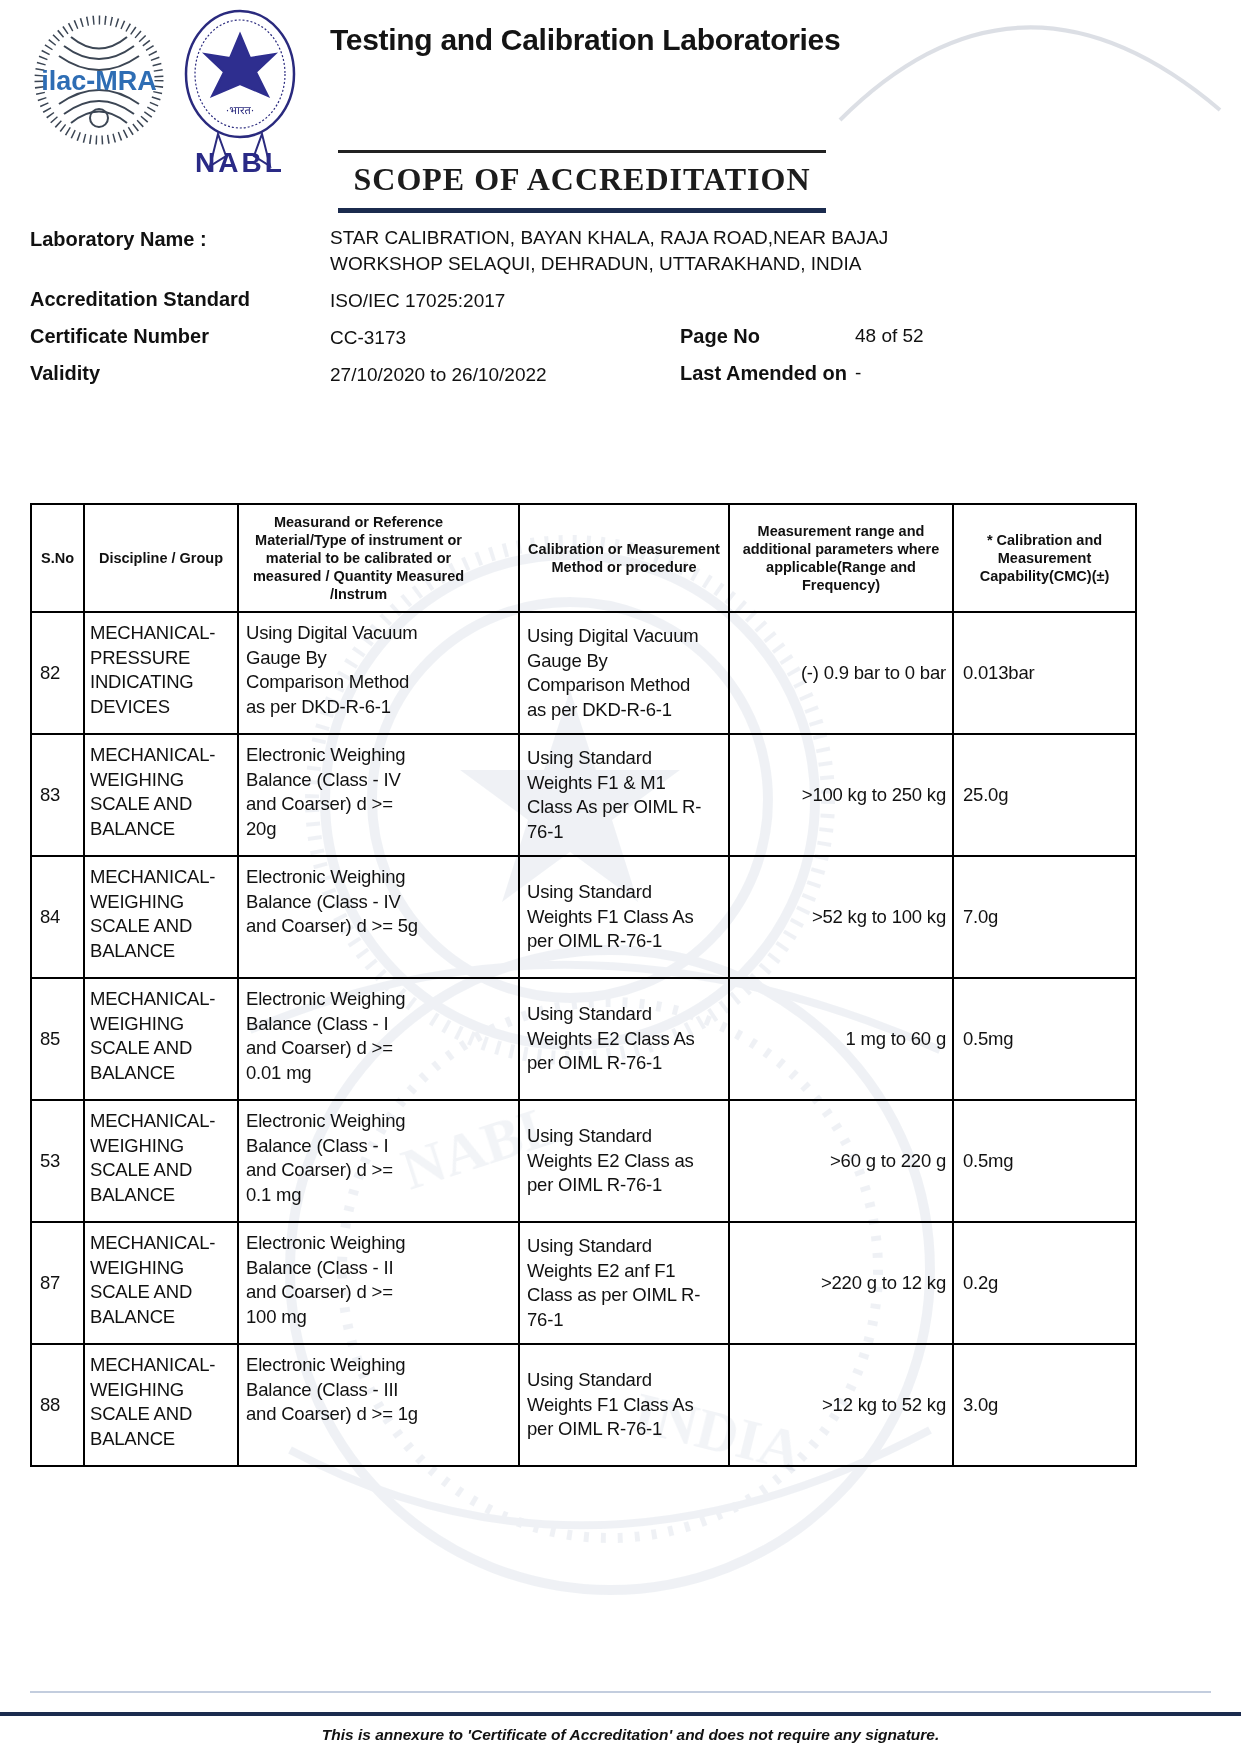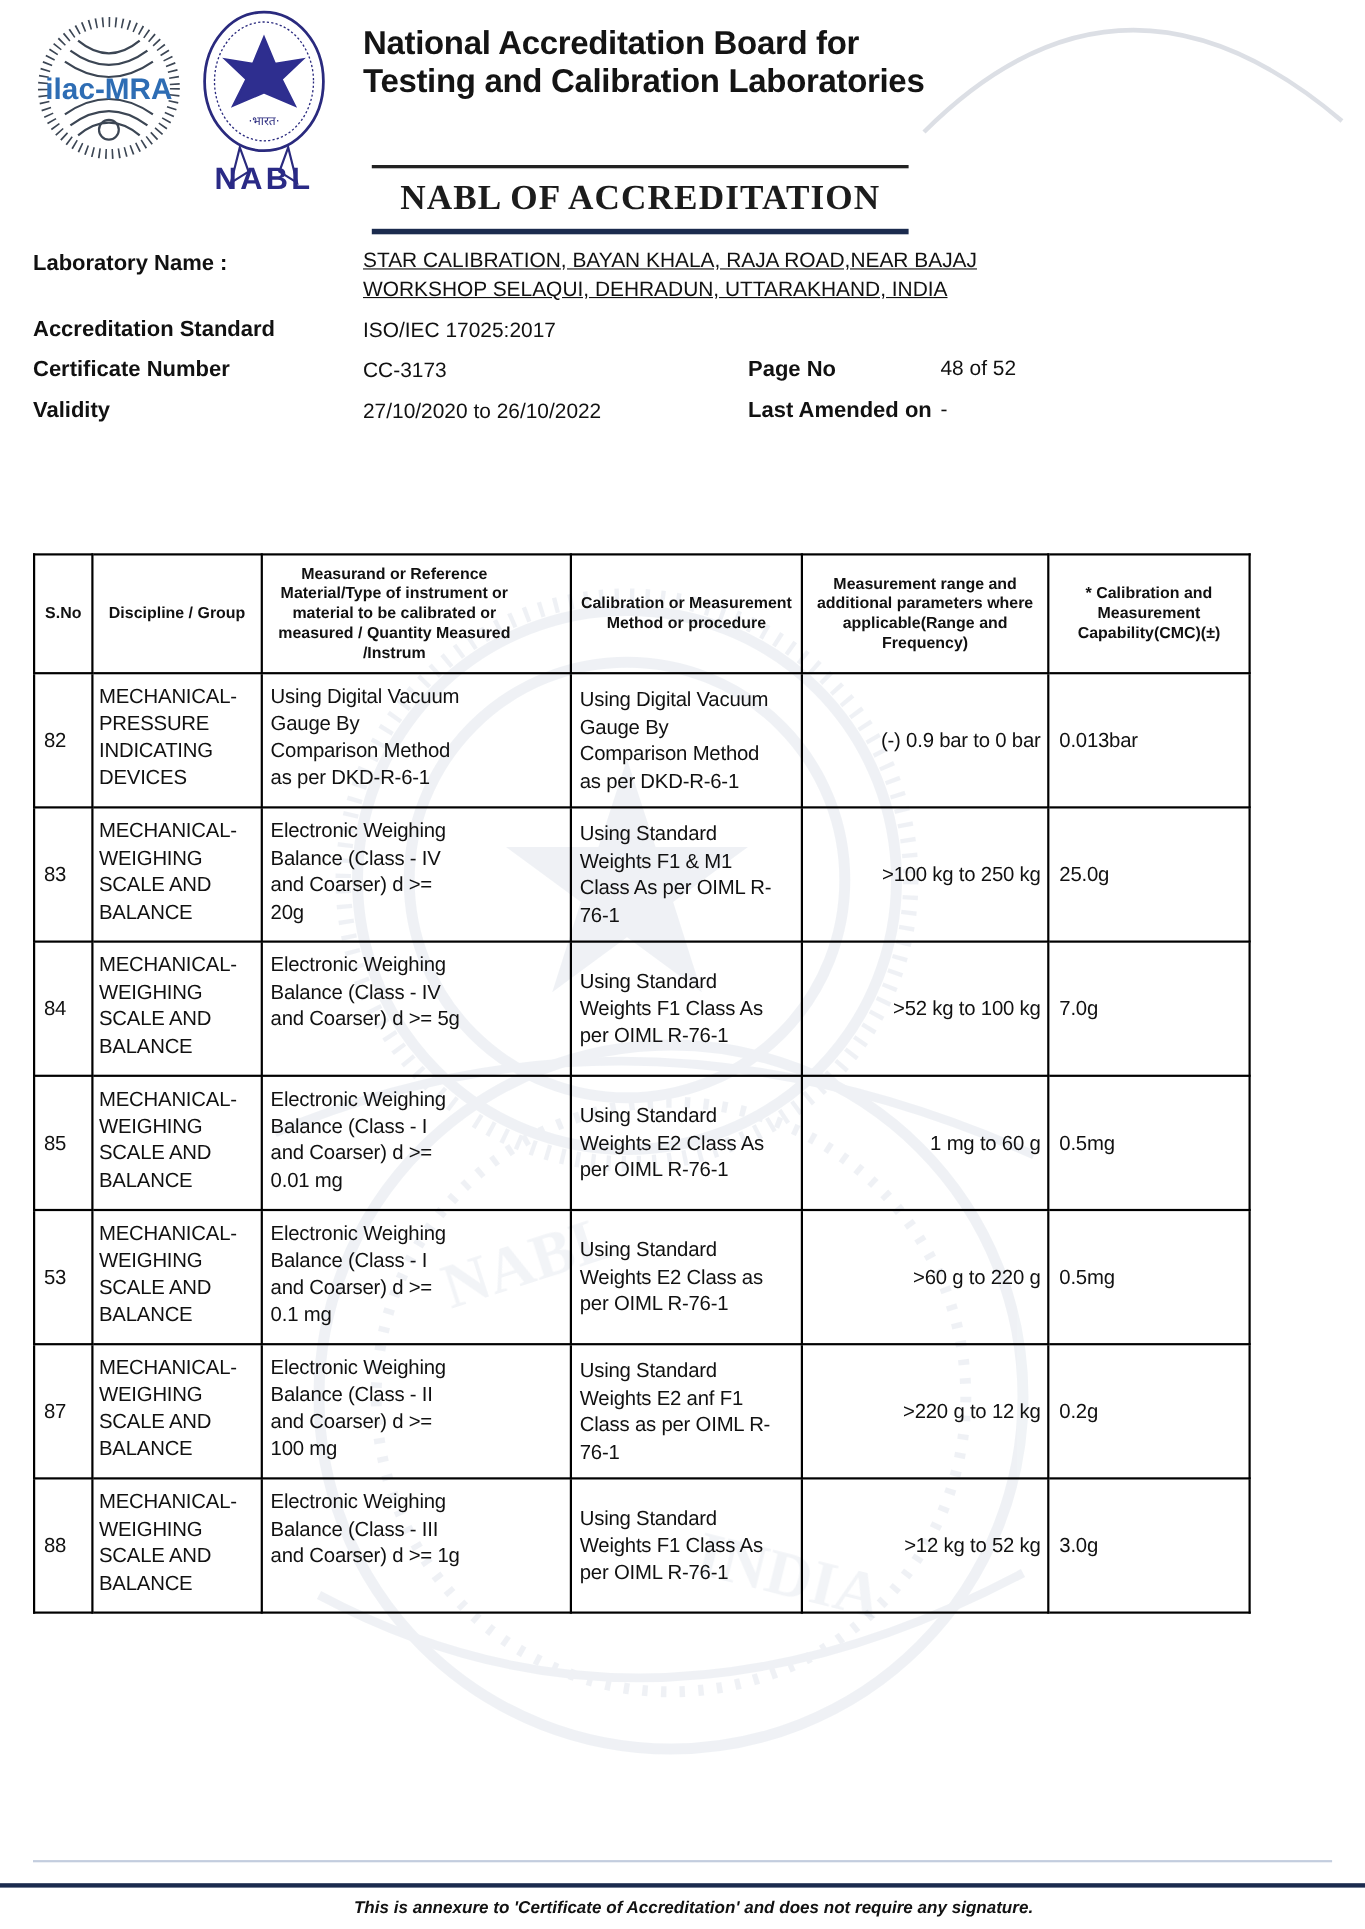--- a/index.html
+++ b/index.html
@@ -34,21 +34,21 @@
   }
   .scope-rule-bottom { height: 5px; background: #1b2b4e; }
 
   
   .info { position: absolute; left: 30px; top: 228px; width: 1180px; font-size: 19px; }
   .info-row { display: flex; align-items: flex-start; margin-bottom: 11px; }
   .info-label { width: 300px; font-weight: bold; font-size: 20px; flex: 0 0 300px; }
   .info-value { width: 640px; flex: 0 0 640px; line-height: 26px; }
   .info-label2 { width: 175px; flex: 0 0 175px; font-weight: bold; font-size: 20px; margin-left: 110px; }
   .info-value2 { flex: 1; }
-  .info-row.r1 .info-value { margin-top: -3px; text-decoration: underline; }
+  .info-row.r1 .info-value { margin-top: -3px; }
 
   
   .scope-table {
     position: absolute; left: 30px; top: 503px;
     border-collapse: collapse; table-layout: fixed;
     width: 1105px; background: transparent;
   }
   .scope-table col.c1 { width: 53px; }
   .scope-table col.c2 { width: 154px; }
   .scope-table col.c3 { width: 281px; }
@@ -128,27 +128,26 @@
       <ellipse cx="60" cy="68" rx="54" ry="63" fill="none" stroke="#2a2a7e" stroke-width="2.5"></ellipse>
       <ellipse cx="60" cy="68" rx="45" ry="54" fill="none" stroke="#2a2a7e" stroke-width="1.2" stroke-dasharray="2 2"></ellipse>
       <path d="M38 128 L30 160 L46 150 Z" fill="none" stroke="#2a2a7e" stroke-width="2"></path>
       <path d="M82 128 L90 160 L74 150 Z" fill="none" stroke="#2a2a7e" stroke-width="2"></path>
       <path d="M60 28 L70 52 L95 48 L76 66 L88 90 L60 78 L32 90 L44 66 L25 48 L50 52 Z" fill="#2e2e8f" stroke="#2e2e8f" stroke-width="2"></path>
       <text x="60" y="108" text-anchor="middle" font-family="DejaVu Sans, sans-serif" font-size="11" fill="#2a2a7e">·भारत·</text>
       <text x="60" y="166" text-anchor="middle" font-family="Liberation Sans, sans-serif" font-size="28" font-weight="bold" letter-spacing="3" fill="#2a2a86">NABL</text>
     </svg>
 
     <div class="org-title">
-      <div>National Accreditation Board for</div>
       <div>Testing and Calibration Laboratories</div>
     </div>
 
     <div class="scope-block">
       <div class="scope-rule-top"></div>
-      <div class="scope-title">NABL OF ACCREDITATION</div>
+      <div class="scope-title">SCOPE OF ACCREDITATION</div>
       <div class="scope-rule-bottom"></div>
     </div>
 
     <div class="info">
       <div class="info-row r1">
         <div class="info-label">Laboratory Name :</div>
         <div class="info-value">STAR CALIBRATION, BAYAN KHALA, RAJA ROAD,NEAR BAJAJ WORKSHOP SELAQUI, DEHRADUN, UTTARAKHAND, INDIA</div>
       </div>
       <div class="info-row">
         <div class="info-label">Accreditation Standard</div>

